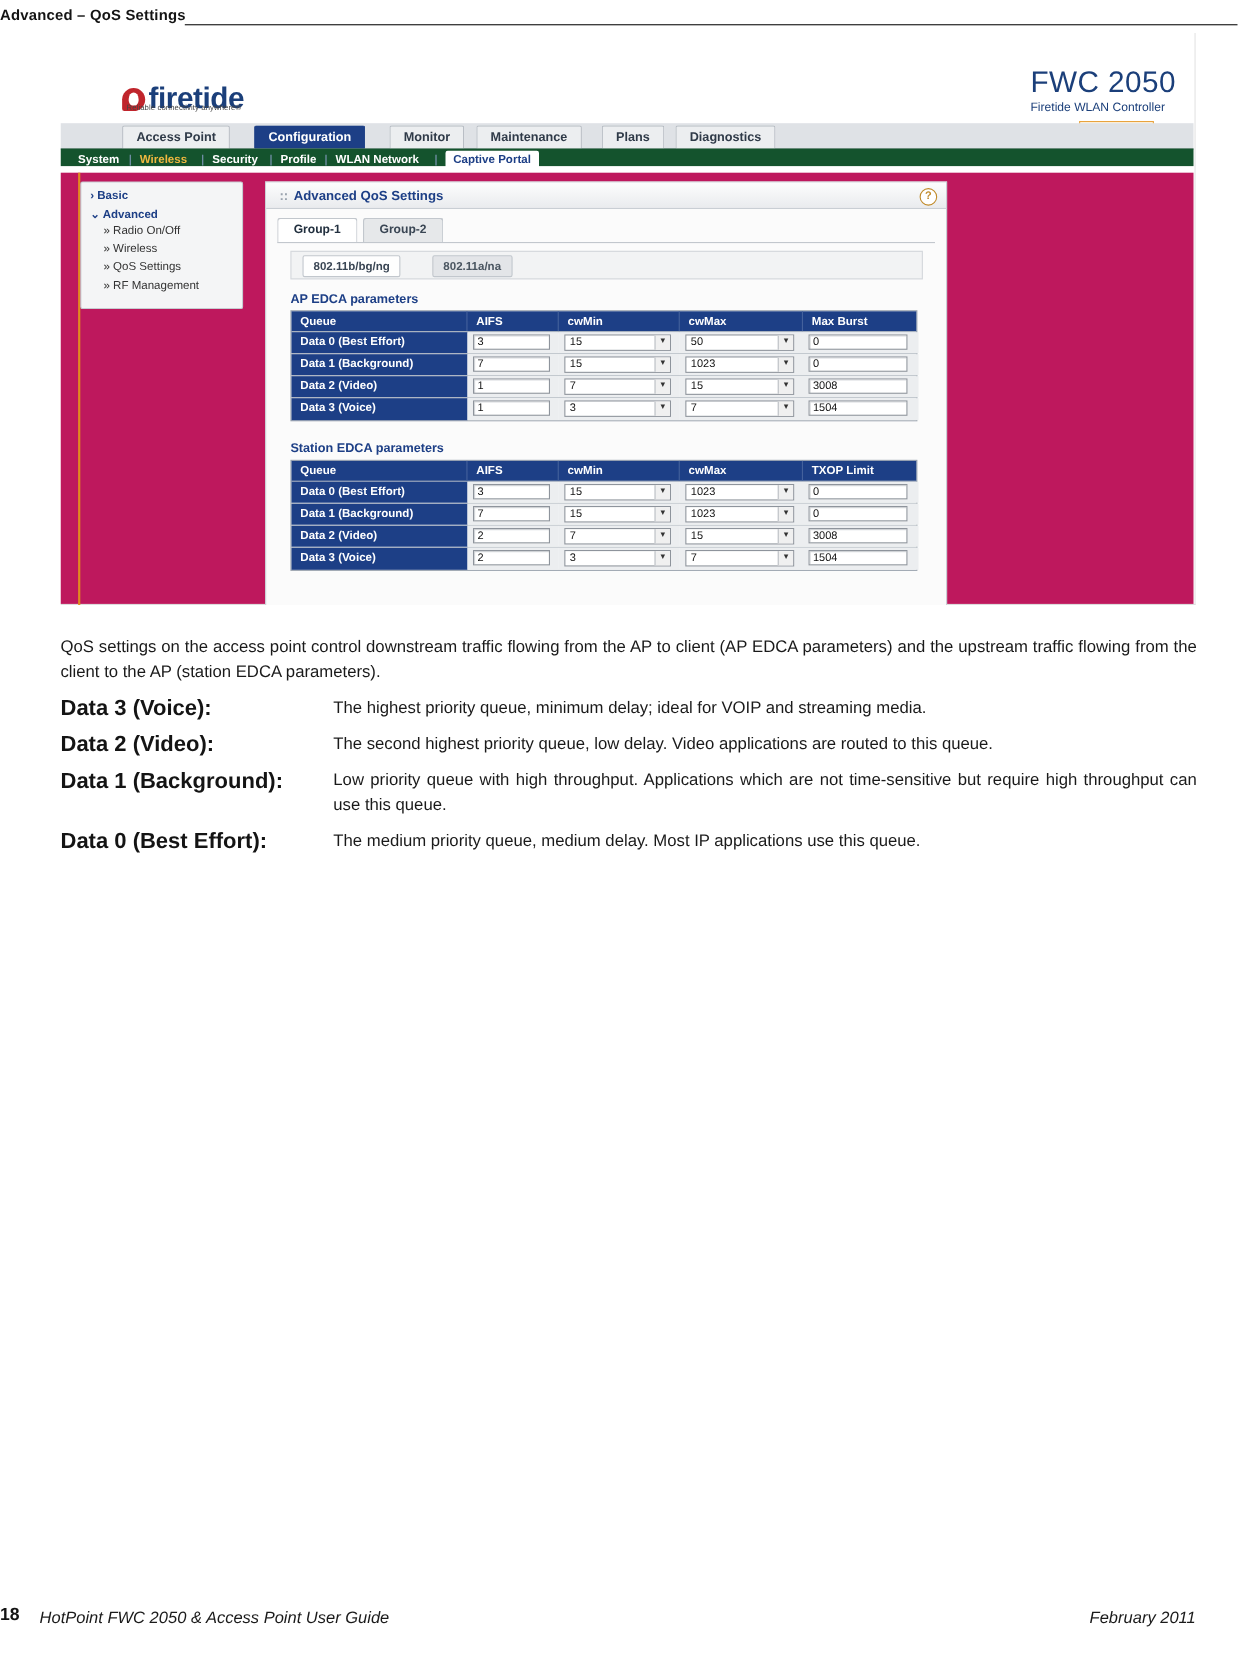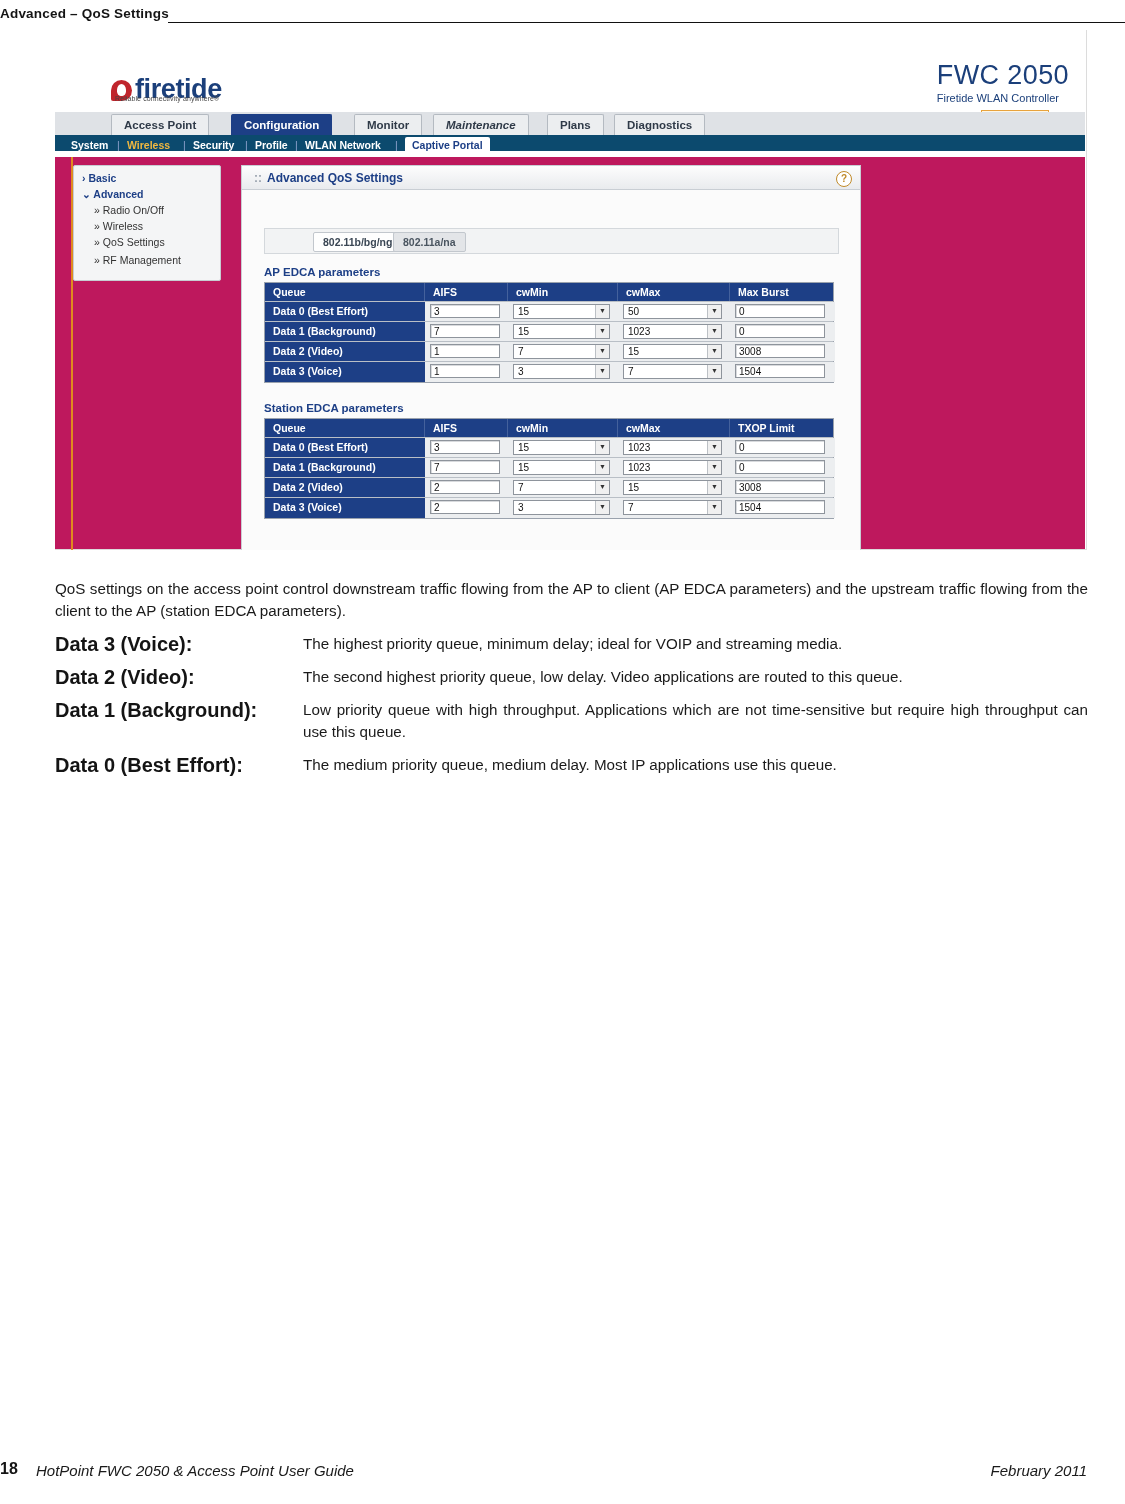--- a/index.html
+++ b/index.html
@@ -173,21 +173,21 @@
     border-color: #1d3f86;
   }
 
   
   .subnav {
     position: absolute;
     left: 0;
     top: 105px;
     width: 1030px;
     height: 16px;
-    background: #0c4a6e;
+    background: #14532d;
   }
   .subnav .item {
     position: absolute;
     top: 4px;
     font-size: 10.5px;
     font-weight: bold;
     color: #ffffff;
     white-space: nowrap;
   }
   .subnav .item.sel { color: #f0b840; }
@@ -523,21 +523,21 @@
           <div class="big">FWC 2050</div>
           <div class="sub">Firetide WLAN Controller</div>
         </div>
         <div class="logout-btn">LOGOUT</div>
       </div>
 
       <div class="tabstrip">
         <div class="tab" style="left:56px;">Access Point</div>
         <div class="tab active" style="left:176px;">Configuration</div>
         <div class="tab" style="left:299px;">Monitor</div>
-        <div class="tab" style="left:378px;font-style:italic;">Maintenance</div>
+        <div class="tab" style="left:378px;">Maintenance</div>
         <div class="tab" style="left:492px;">Plans</div>
         <div class="tab" style="left:559px;">Diagnostics</div>
       </div>
 
       <div class="subnav">
         <div class="item" style="left:16px;">System</div>
         <div class="sep" style="left:62px;">|</div>
         <div class="item sel" style="left:72px;">Wireless</div>
         <div class="sep" style="left:128px;">|</div>
         <div class="item" style="left:138px;">Security</div>
@@ -578,23 +578,27 @@
             <span>RF Management</span>
           </div>
         </div>
 
         <div class="panel">
           <div class="panel-title">
             <span class="dots">::</span><span>Advanced QoS Settings</span>
           </div>
           <div class="help-icon">?</div>
 
+          <div class="group-tabs">
+            <div class="gtab active" style="left:0px;">Group-1</div>
+            <div class="gtab" style="left:78px;">Group-2</div>
+          </div>
 
           <div class="band-tabs">
-            <div class="btab" style="left:10px;margin-left:38px;">802.11b/bg/ng</div>
+            <div class="btab" style="left:10px;">802.11b/bg/ng</div>
             <div class="btab off" style="left:128px;">802.11a/na</div>
           </div>
 
           <div class="sect-label" style="top:100px;">AP EDCA parameters</div>
 
           <div class="tbl" style="top:116px;">
             <div class="tr th-row">
               <div class="cell" style="left:0; width:160px;">Queue</div>
               <div class="cell" style="left:160px; width:83px;">AIFS</div>
               <div class="cell" style="left:243px; width:110px;">cwMin</div>

